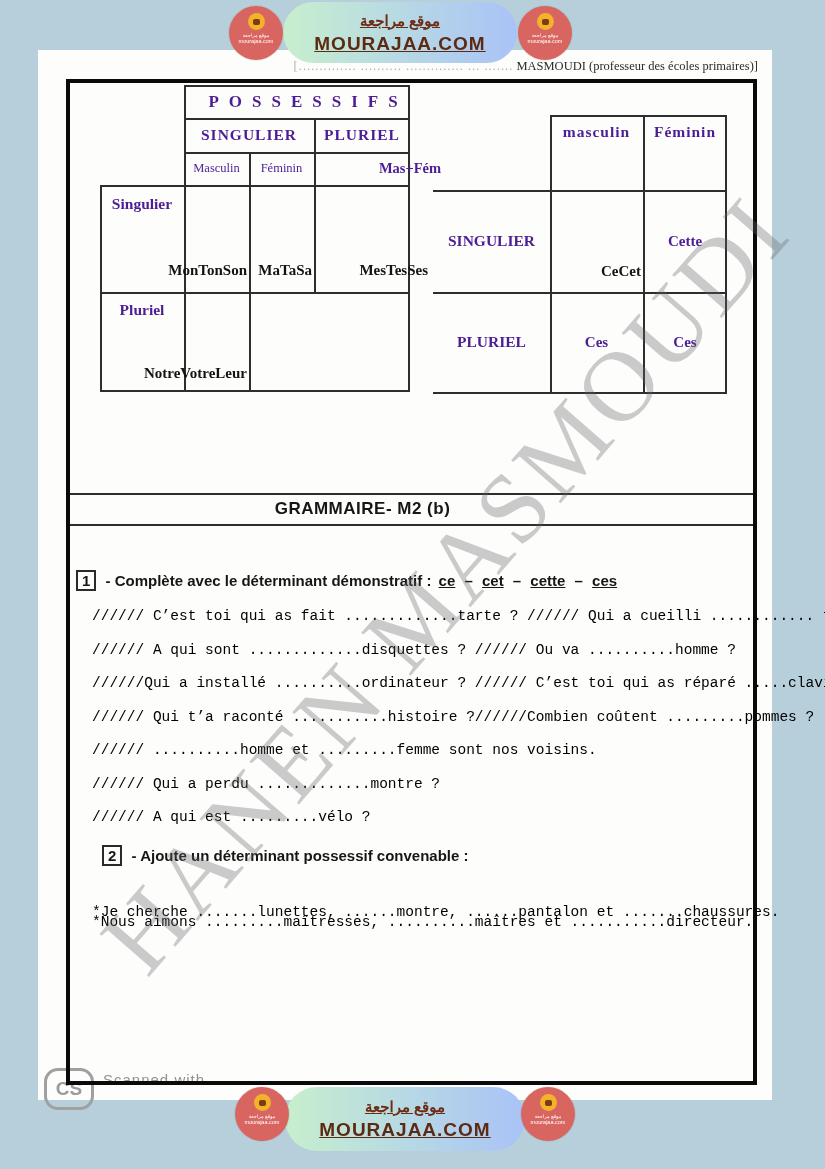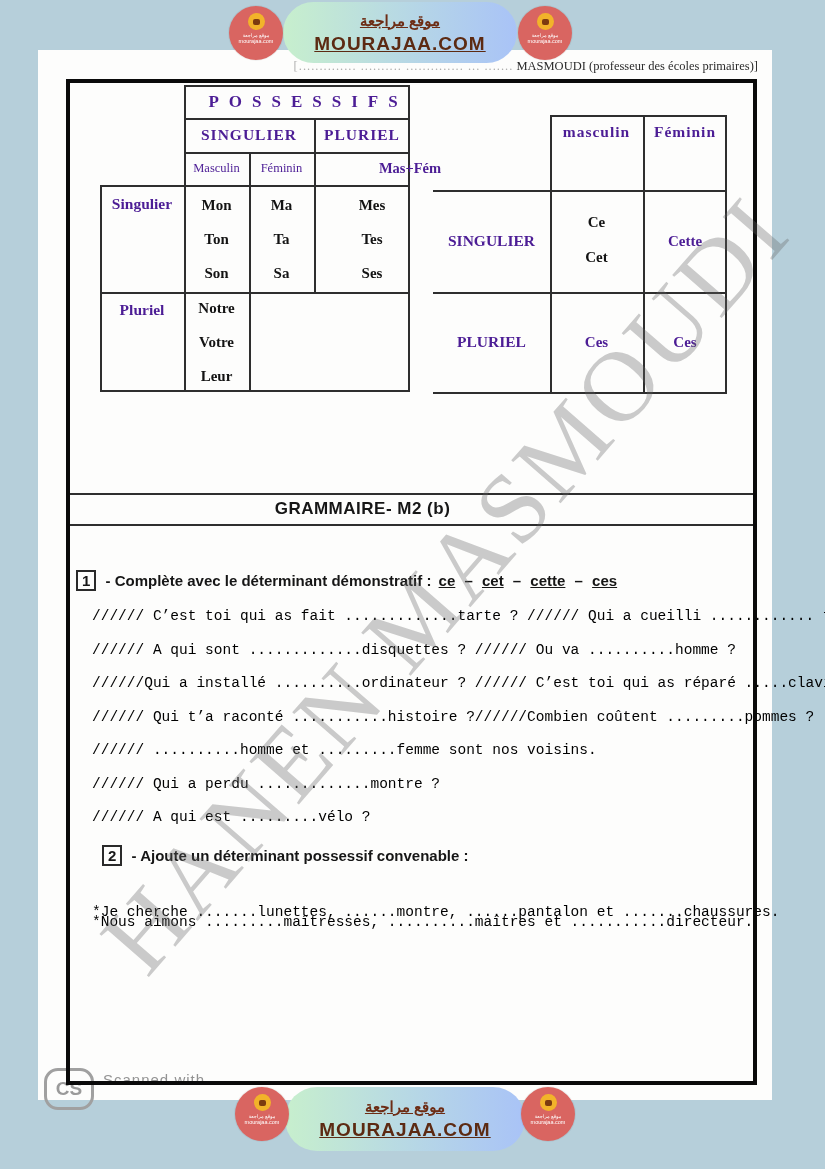--- a/index.html
+++ b/index.html
@@ -18,22 +18,22 @@
 
   
   .hl,.vl{position:absolute;background:#2e2e2e;z-index:2;}
   .hl{height:2px;}
   .vl{width:2px;}
   .tbox{position:absolute;border:2px solid #2e2e2e;box-sizing:border-box;z-index:2;background:transparent;}
 
   .cell{position:absolute;display:flex;align-items:center;justify-content:center;
     font-family:"Liberation Serif",serif;color:#4c1d95;z-index:2;text-align:center;}
   .cell.topalign{align-items:flex-start;}
-  .stack{position:absolute;display:flex;flex-direction:column;align-items:center;justify-content:center;
-    font-family:"Liberation Serif",serif;color:#131313;z-index:2;line-height:34px;text-align:center;}
+  .stack{position:absolute;display:flex;flex-direction:row;align-items:center;justify-content:flex-end;
+    font-family:"Liberation Serif",serif;color:#131313;z-index:2;line-height:34px;text-align:center;margin-top:31px;}
 
   .t-title{font-weight:bold;font-size:17px;letter-spacing:10px;padding-left:10px;}
   .t-head{font-weight:bold;font-size:15.5px;letter-spacing:1px;}
   .t-sub{font-size:12.5px;}
   .t-sub-b{font-size:14.5px;font-weight:bold;padding-left:48px;}
   .t-rowhead{font-weight:bold;font-size:15.5px;}
   .t-val{font-size:15px;font-weight:bold;}
 
   
   .watermark{position:absolute;left:-40px;top:545px;width:940px;text-align:center;white-space:nowrap;

